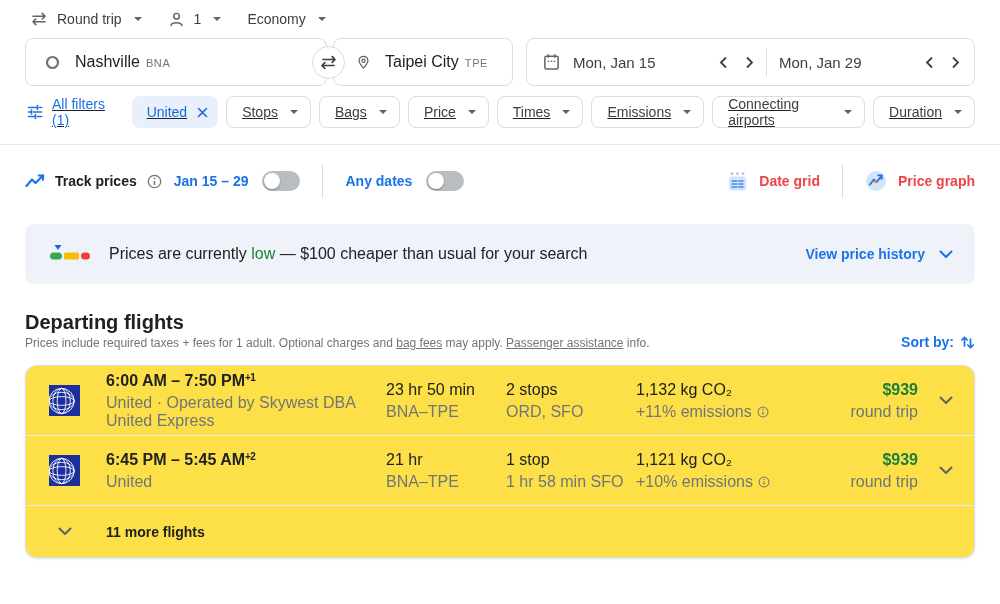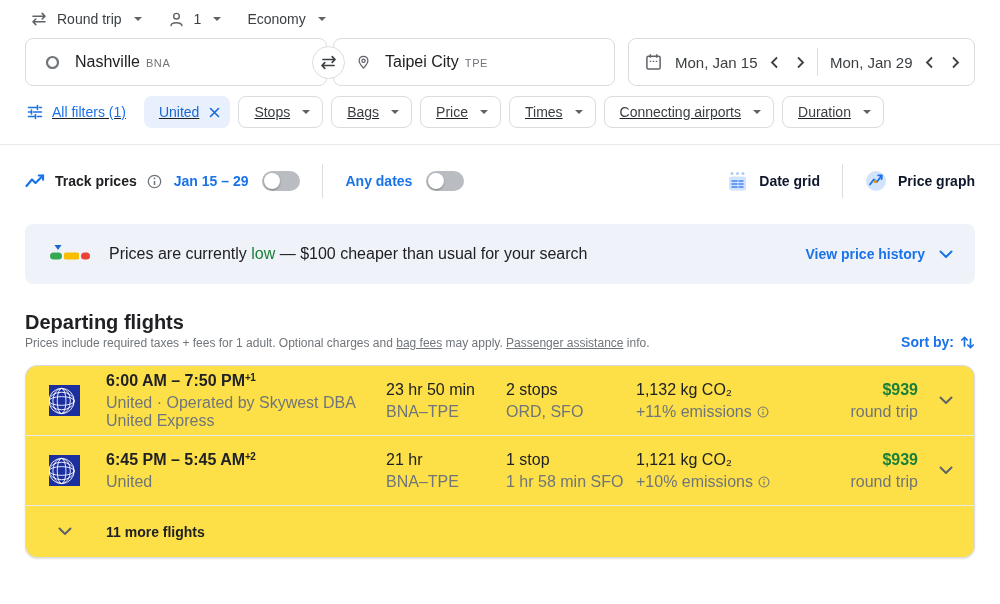--- a/index.html
+++ b/index.html
@@ -12,21 +12,21 @@
   }
   svg { display:block; }
 
   
   .topbar { display:flex; align-items:center; gap:26px; padding:8px 0 0 30px; height:30px; }
   .tb-item { display:flex; align-items:center; gap:9px; color:#3c4043; cursor:pointer; }
   .caret { width:0; height:0; border-left:4px solid transparent; border-right:4px solid transparent; border-top:4.5px solid #5f6368; margin-left:3px; }
 
   
   .search-row { display:flex; margin:8px 25px 0; height:48px; gap:13px; }
-  .loc-group { position:relative; display:flex; gap:6px; width:590px; }
+  .loc-group { position:relative; display:flex; gap:6px; width:488px; }
   .field { border:1px solid #dadce0; border-radius:8px; background:#fff; display:flex; align-items:center; }
   .origin { width:302px; padding-left:19px; gap:15px; }
   .dest   { flex:1; padding-left:22px; gap:14px; }
   .city { font-size:16px; color:#202124; }
   .code { font-size:11px; color:#70757a; letter-spacing:.6px; margin-left:6px; }
   .swap-btn { position:absolute; left:287px; top:8px; width:33px; height:33px; border-radius:50%;
               background:#fff; border:1px solid #dadce0; display:flex; align-items:center; justify-content:center; z-index:2; cursor:pointer; }
   .date-field { flex:1; padding:0 6px 0 16px; }
   .date-text { font-size:15px; color:#3c4043; white-space:nowrap; }
   .chev-btn { width:26px; height:26px; display:flex; align-items:center; justify-content:center; cursor:pointer; }
@@ -41,21 +41,21 @@
   .hr-full { border:none; border-top:1px solid #e8eaed; margin:15px 0 0; }
 
   
   .track-row { display:flex; align-items:center; margin:19px 25px 0; height:34px; }
   .track-label { font-weight:700; color:#202124; margin:0 10px; }
   .blue { color:#1a73e8; }
   .w500 { font-weight:700; }
   .toggle { width:38px; height:20px; border-radius:10px; background:#b9bdc2; position:relative; margin-left:14px; cursor:pointer; flex:none; }
   .toggle::after { content:''; position:absolute; left:2px; top:2px; width:16px; height:16px; border-radius:50%; background:#fff; box-shadow:0 1px 2px rgba(0,0,0,.35); }
   .vdiv { width:1px; height:34px; background:#dadce0; margin:0 22px; }
-  .tool-btn { display:flex; align-items:center; gap:11px; color:#0f172a; font-weight:700; cursor:pointer; }
+  .tool-btn { display:flex; align-items:center; gap:11px; color:#ef4444; font-weight:700; cursor:pointer; }
 
   
   .banner { margin:26px 25px 0; height:60px; background:#eff3f9; border-radius:8px; display:flex; align-items:center; padding:0 22px 0 25px; }
   .banner-text { margin-left:17px; font-size:16px; color:#202124; }
   .low { color:#188038; }
   .banner-right { margin-left:auto; display:flex; align-items:center; gap:14px; color:#1a73e8; font-weight:700; cursor:pointer; }
 
   
   .sec-head { margin:27px 25px 0; }
   .sec-title { font-size:20px; font-weight:700; color:#202124; }
@@ -198,20 +198,24 @@
   <div class="chip">
     <span>Bags</span>
       <span class="caret"></span>
   </div>
   <div class="chip">
     <span>Price</span>
       <span class="caret"></span>
   </div>
   <div class="chip">
     <span>Times</span>
+      <span class="caret"></span>
+  </div>
+  <div class="chip">
+    <span>Emissions</span>
       <span class="caret"></span>
   </div>
   <div class="chip">
     <span>Connecting airports</span>
       <span class="caret"></span>
   </div>
   <div class="chip">
     <span>Duration</span>
       <span class="caret"></span>
   </div>

